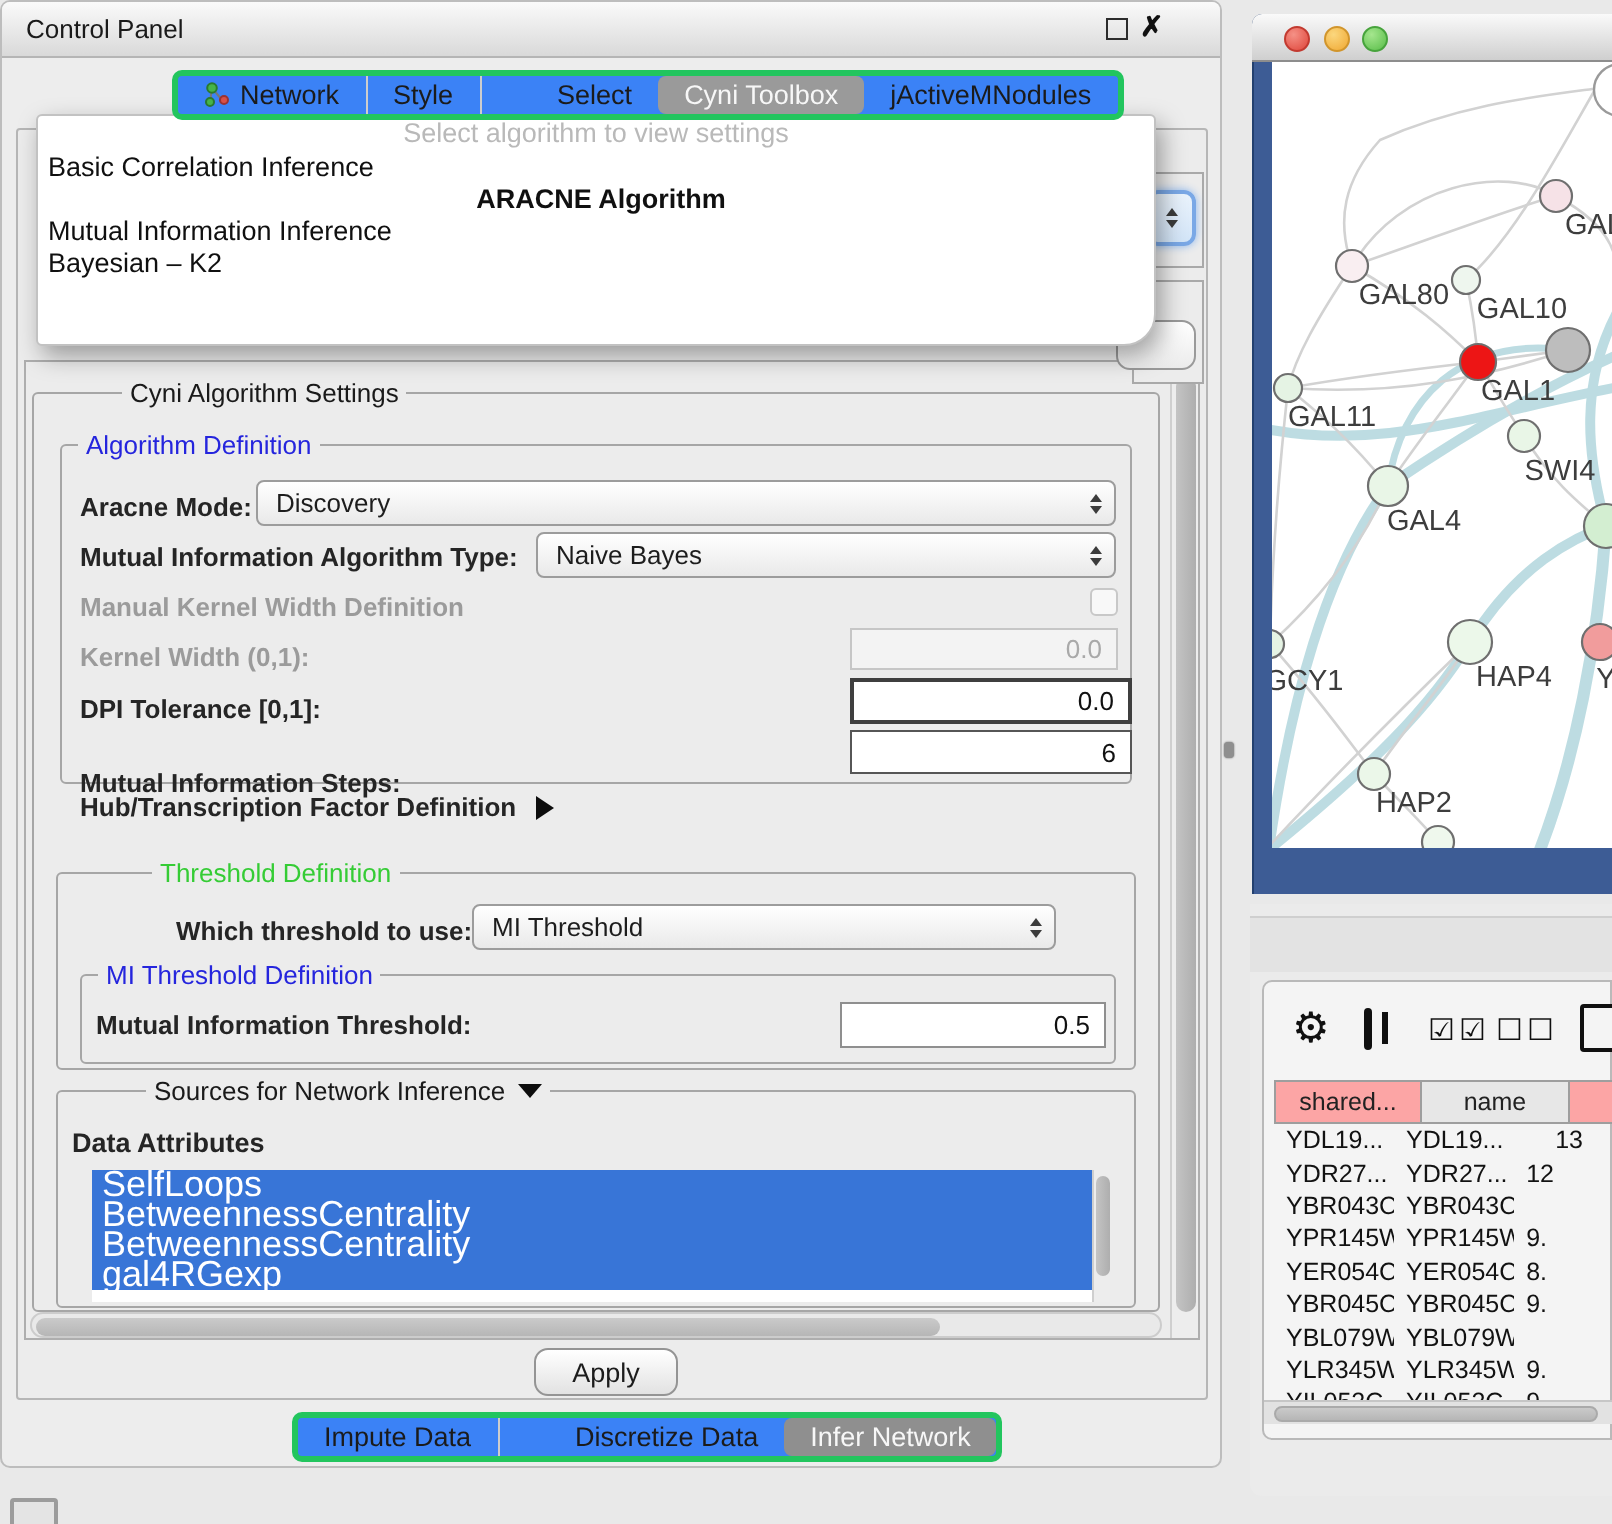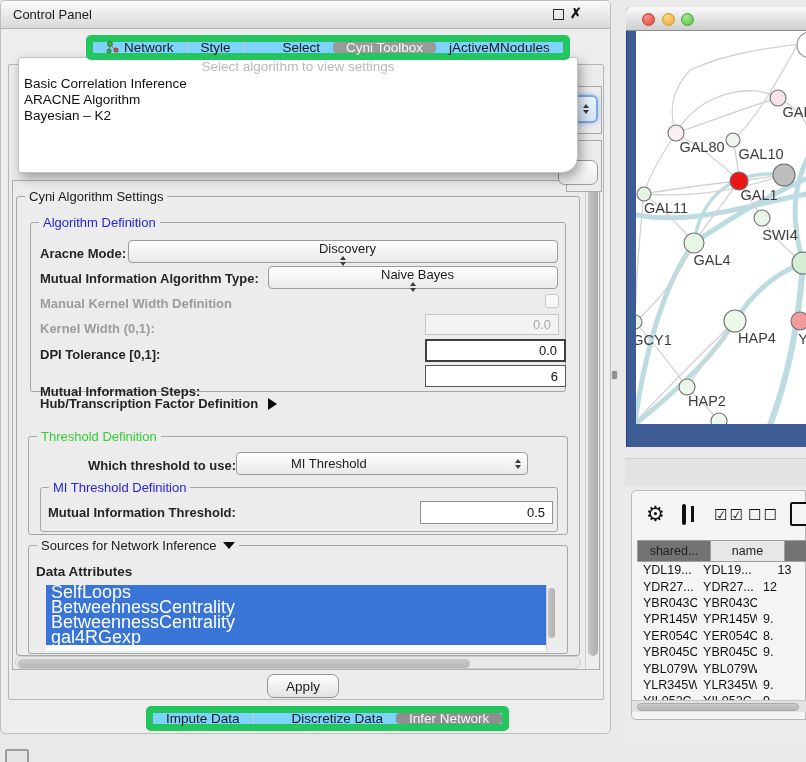--- a/index.html
+++ b/index.html
@@ -16,42 +16,42 @@
   .cp-window { left:0; top:1; width:611px; height:734px;
     background:#ededed; border:1px solid #bdbdbd; border-radius:5px; }
   .cp-titlebar { left:1; top:1px; width:609px; height:28px;
     background:linear-gradient(#fafafa,#d9d9d9);
     border-bottom:1px solid #b5b5b5; border-radius:4px 4px 0 0; }
   .cp-title { left:13px; top:7px; font-size:13px; color:#1a1a1a; }
   .float-box { left:553px; top:9px; width:11px; height:11px; border:1.5px solid #2c2c2c; background:transparent; }
   .close-x { left:570px; top:5px; font-size:14px; font-weight:700; color:#111; }
 
   
-  .tabbar { display:flex; background:#7dd3fc; border:7px solid #22c55e; border-radius:5px; height:25px; align-items:stretch; z-index:25; }
+  .tabbar { display:flex; background:#3b82f6; border:3px solid #22c55e; border-radius:5px; height:25px; align-items:stretch; z-index:25; }
   .tab { padding:0 13px; line-height:23px; font-size:13.5px; color:#1b1b1b; border-right:1px solid #cdcdcd; display:flex; align-items:center; gap:5px; }
   .tab:last-child { border-right:none; }
   .tab.sel { background:#9a9a9a; color:#f7f7f7; border-radius:4px; border-right:none; margin:0; }
   .tab.presel { border-right:none;margin-left:25px; }
 
   
   .outer-panel { left:8px; top:64px; width:596px; height:636px; border:1px solid #b6b6b6; background:#ececec; border-radius:2px; }
   .inner-panel { left:12px; top:180px; width:588px; height:490px; border:1px solid #aeaeae; background:#ececec; }
 
   
   .vtrack { background:#ededed; border-left:1px solid #cfcfcf; }
   .vthumb { background:linear-gradient(90deg,#c4c4c4,#aeaeae); border-radius:6px; }
   .htrack { background:#e9e9e9; border:1px solid #cccccc; border-radius:7px; }
   .hthumb { background:linear-gradient(#cacaca,#b6b6b6); border-radius:5px; }
 
   
   .fs { position:absolute; border:1px solid #a6a6a6; border-radius:3px; }
   .fs-legend { position:absolute; top:-8px; left:8px; background:#ececec; padding:0 4px; font-size:13px; white-space:nowrap; }
-  .leg-black { color:#1a1a1a; }
+  .leg-black { color:#1a1a1a;margin-left:36px; }
   .leg-blue  { color:#2525dd; }
-  .leg-green { color:#35cc35; }
+  .leg-green { color:#35cc35;margin-left:39px; }
 
   .lbl  { font-size:13px; font-weight:700; color:#252525; white-space:nowrap; }
   .lbl-dis { font-size:13px; font-weight:700; color:#9b9b9b; white-space:nowrap; }
 
   .combo { background:linear-gradient(#ffffff,#e9e9e9); border:1px solid #9c9c9c; border-radius:4px; height:23px; display:flex; align-items:center; }
   .combo-text { flex:1; padding-left:9px; font-size:13px; color:#1d1d1d; }
   .spin { width:18px; display:flex; flex-direction:column; align-items:center; gap:2px; }
   .tri-up   { width:0; height:0; border-left:3.5px solid transparent; border-right:3.5px solid transparent; border-bottom:4.5px solid #3b3b3b; }
   .tri-dn   { width:0; height:0; border-left:3.5px solid transparent; border-right:3.5px solid transparent; border-top:4.5px solid #3b3b3b; }
   .tri-right{ display:inline-block; width:0; height:0; border-top:6px solid transparent; border-bottom:6px solid transparent; border-left:9px solid #0d0d0d; margin-left:10px; vertical-align:-2px; }
@@ -70,21 +70,21 @@
   .apply-btn { left:267px; top:674px; width:72px; height:24px;
     background:linear-gradient(#ffffff,#e2e2e2); border:1px solid #949494; border-radius:7px;
     font-size:13.5px; color:#1c1c1c; font-family:"Liberation Sans",sans-serif; }
 
   
   .popup { left:18px; top:57px; width:560px; height:116px; background:#ffffff;
     border:1px solid #c2c2c2; border-radius:3px 3px 16px 3px;
     box-shadow:3px 5px 12px rgba(0,0,0,0.35); z-index:20; }
   .popup-head { height:18px; line-height:18px; text-align:center; color:#b9b9b9; font-size:13.5px; }
   .dd-item { height:16px; line-height:16px; font-size:13.5px; color:#101010; padding-left:5px; white-space:nowrap; }
-  .dd-item.sel { font-weight:400; }
+  .dd-item.sel { font-weight:700;text-align:center; }
 
   
   .frag-box { border:1px solid #a9a9a9; background:#ececec; z-index:5; }
   .frag-blue { border:2px solid #7aa8e6; border-radius:6px; background:linear-gradient(#eaf3fc,#d3e5f8);
     box-shadow:0 0 4px #8ab6ef; z-index:6; display:flex; align-items:center; justify-content:center; }
   .frag-combo { border:1px solid #9a9a9a; border-radius:7px; background:linear-gradient(#ffffff,#ebebeb); z-index:5; }
 
   
   .net-window { left:626px; top:7px; width:180px; height:440px; background:#3d5c95; border-left:1px solid #23406f; border-top:1px solid #23406f; border-radius:5px 0 0 0; }
   .net-titlebar { left:626px; top:7px; width:180px; height:24px; background:linear-gradient(#fafafa,#cfcfcf); border-bottom:1px solid #8d8d8d; border-radius:5px 0 0 0; }
@@ -95,21 +95,21 @@
   .tp-container { left:625px; top:452px; width:181px; height:296px; background:#ebebeb; border-radius:0 0 0 6px; }
   .tp-titlebar { left:625px; top:458px; width:181px; height:28px; background:#e3e3e3; border-top:1px solid #cfcfcf; }
   .tp-title { left:637px; top:464px; font-size:13.5px; color:#1f1f1f;margin-top:36px; }
   .tp-window { left:631px; top:490px; width:175px; height:230px; background:#f4f4f4; border:1px solid #b9b9b9; border-radius:5px 0 0 5px; overflow:hidden; }
   .icon-black { color:#101010; }
   .split-icon { width:20px; height:21px; border:2.5px solid #101010; border-radius:4px; position:relative; }
   .split-icon::after { content:""; position:absolute; left:7px; top:0; width:2.5px; height:16px; background:#101010; }
   .file-icon { width:20px; height:24px; border:2.5px solid #101010; border-radius:2px; background:#f4f4f4; }
   .th-cell { height:22px; border:1px solid #9e9e9e; border-left:none; font-size:12.5px; display:flex; align-items:center; justify-content:center; color:#222; }
   .th-first { border-left:1px solid #9e9e9e; }
-  .th-blue { background:#737373; }
+  .th-blue { background:#fca5a5; }
   .th-gray { background:#e7e7e7; }
   .tb-row { display:flex; height:16.4px; align-items:center; }
   .tb-cell { font-size:12.5px; color:#121212; white-space:nowrap; overflow:hidden; }
 
   .grip { width:5px; height:8px; background:#8f8f8f; border-radius:2px; box-shadow:0 0 1px #666; }
   .dock-icon { left:5px; top:749px; width:24px; height:17px; border:2px solid #9c9c9c; background:#e4e4e4; border-radius:2px; }
 
   svg text { font-family:"Liberation Sans",sans-serif; }
 </style>
 </head>
@@ -164,45 +164,46 @@
 </div>
 <div class="abs frag-box" style="left:566px; top:140px; width:36px; height:52px;"></div>
 <div class="abs frag-combo" style="left:558px; top:160px; width:40px; height:25px;"></div>
 
 
 <div class="abs popup">
   <div class="popup-head">Select algorithm to view settings</div>
   <div id="algo-list">
       <div class="dd-item">Basic Correlation Inference</div>
       <div class="dd-item sel">ARACNE Algorithm</div>
+      <div class="dd-item">Mutual Information Inference</div>
       <div class="dd-item">Bayesian – K2</div>
     </div>
 </div>
 
 
 <div class="fs" style="left:16px; top:196px; width:564px; height:460px;">
   <span class="fs-legend leg-black">Cyni Algorithm Settings</span>
 </div>
 
 
 <div class="fs" style="left:30px; top:222px; width:536px; height:170px;">
   <span class="fs-legend leg-blue">Algorithm Definition</span>
 </div>
 
 <span class="abs lbl" style="left:40px; top:246px;">Aracne Mode:</span>
-<div class="abs combo" style="left:128px; top:240px; width:430px;flex-direction:column;">
+<div class="abs combo" style="left:128px; top:240px; width:430px;">
   <span class="combo-text">Discovery</span>
   <span class="spin">
       <span class="tri-up"></span>
       <span class="tri-dn"></span>
     </span>
 </div>
 
 <span class="abs lbl" style="left:40px; top:271px;">Mutual Information Algorithm Type:</span>
-<div class="abs combo" style="left:268px; top:266px; width:290px;flex-direction:column;">
+<div class="abs combo" style="left:268px; top:266px; width:290px;">
   <span class="combo-text">Naive Bayes</span>
   <span class="spin">
       <span class="tri-up"></span>
       <span class="tri-dn"></span>
     </span>
 </div>
 
 <span class="abs lbl-dis" style="left:40px; top:296px;">Manual Kernel Width Definition</span>
 <span class="abs checkbox" style="left:545px; top:294px;"></span>
 
@@ -224,21 +225,21 @@
 
 <span class="abs lbl" style="left:40px; top:396px;">
   <span>Hub/Transcription Factor Definition</span><span class="tri-right"></span>
 </span>
 
 
 <div class="fs" style="left:28px; top:436px; width:540px; height:99px;">
   <span class="fs-legend leg-green">Threshold Definition</span>
 </div>
 <span class="abs lbl" style="left:88px; top:458px;">Which threshold to use:</span>
-<div class="abs combo" style="left:236px; top:452px; width:292px;padding-left:45px;">
+<div class="abs combo" style="left:236px; top:452px; width:292px;">
   <span class="combo-text">MI Threshold</span>
   <span class="spin">
       <span class="tri-up"></span>
       <span class="tri-dn"></span>
     </span>
 </div>
 
 <div class="fs" style="left:40px; top:487px; width:518px; height:45px;">
   <span class="fs-legend leg-blue">MI Threshold Definition</span>
 </div>

